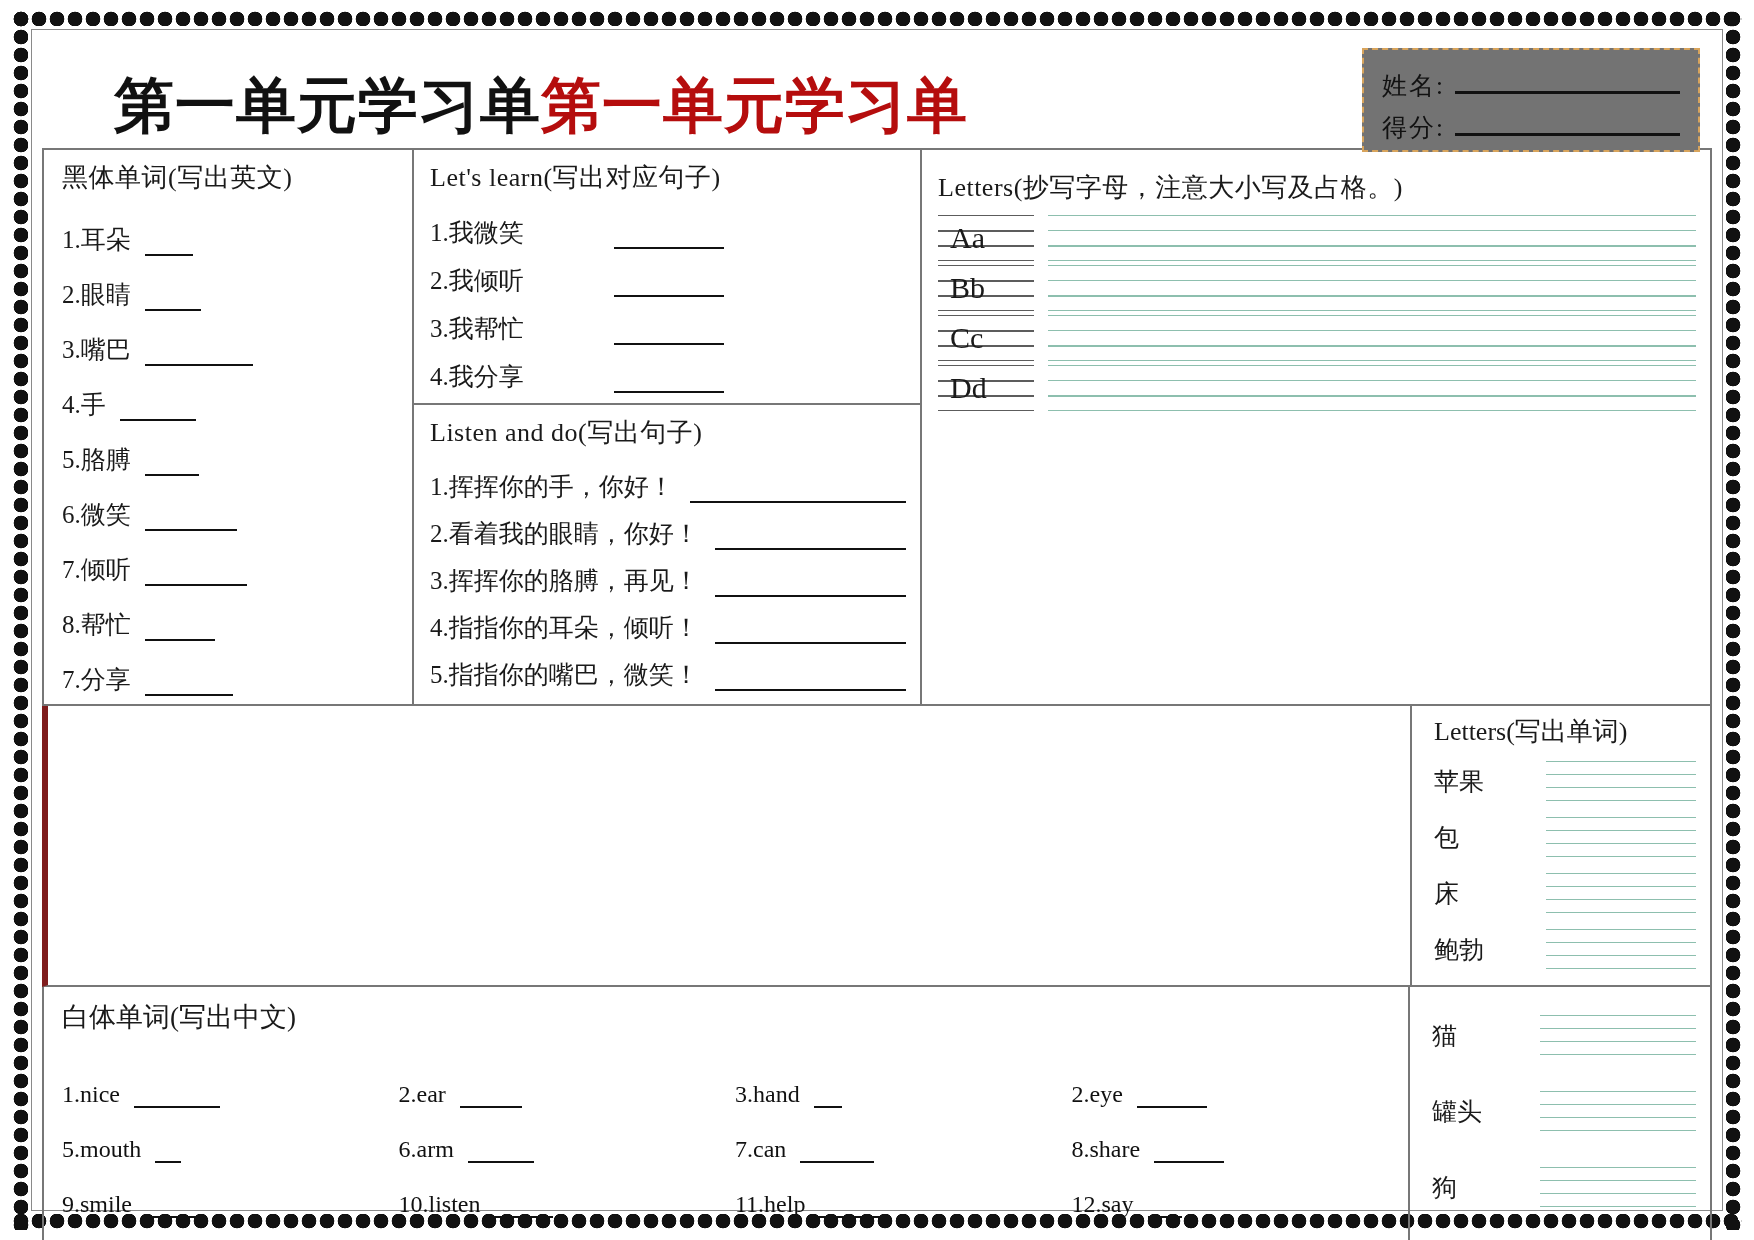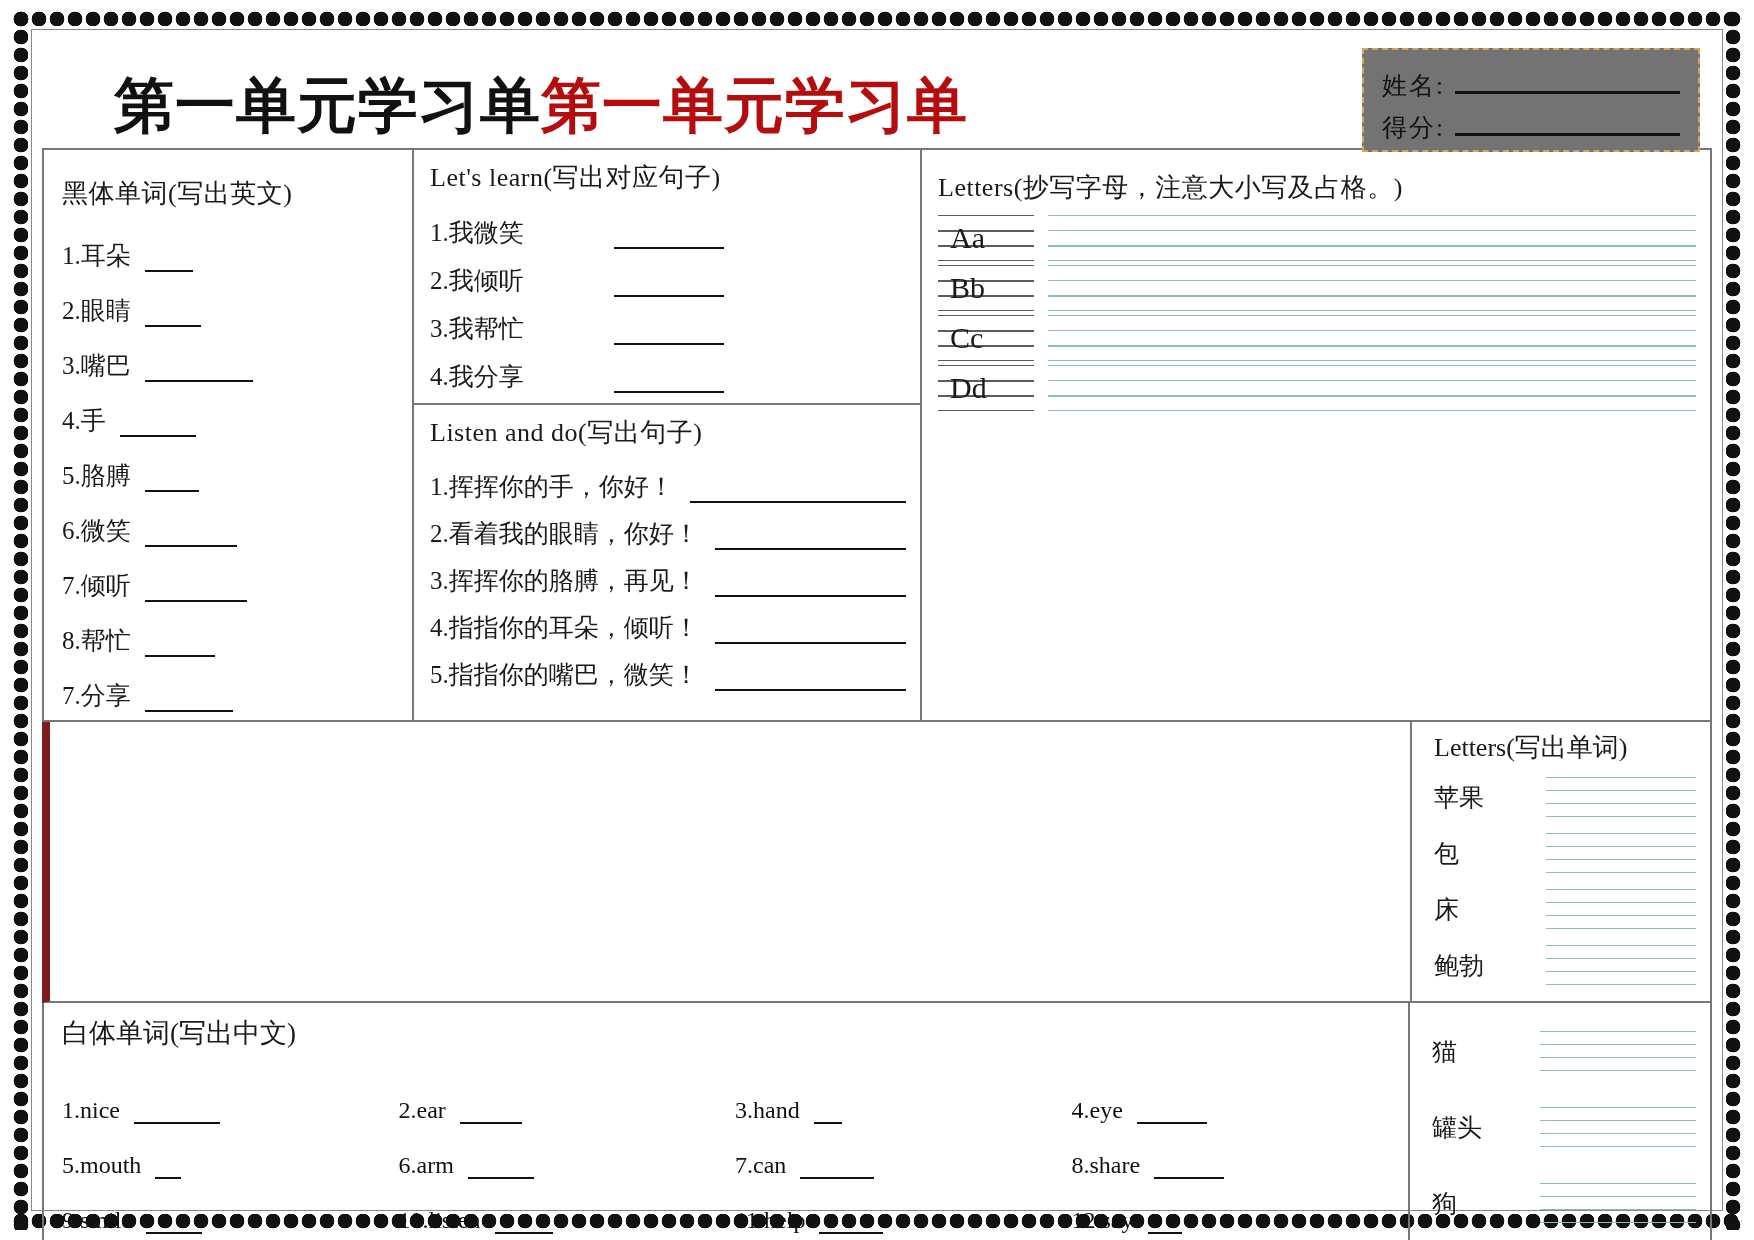--- a/index.html
+++ b/index.html
@@ -62,21 +62,21 @@
     font-size:25px; color:#111; white-space:nowrap;
     font-family:"Liberation Serif", serif;
     letter-spacing:2px;
   }
   .nb-line { flex:1; border-bottom:3px solid #111; margin:0 4px 8px 10px; }
 
   .row-top { display:flex; border:2px solid #777; }
 
   .col-hei {
     width:370px; border-right:2px solid #777;
-    padding:26px 0 8px 18px;
+    padding:10px 0 8px 18px;
   }
   .col-mid { flex:1; display:flex; flex-direction:column; }
   .col-right-letters { width:790px; border-left:2px solid #777; }
 
   .sec-title {
     font-size:26px; color:#1a1a1a; white-space:nowrap;
     font-family:"Liberation Serif", serif;
     letter-spacing:0.5px;
     margin-bottom:6px;
   }
@@ -117,21 +117,21 @@
   .lt-lines { flex:1; margin-left:14px; }
   .gstave {
     height:46px; margin-bottom:4px;
     background:repeating-linear-gradient(to bottom,
        #8dbfae 0px, #8dbfae 1.3px, transparent 1.3px, transparent 15.2px);
     background-size:100% 45.6px;
     border-bottom:1.3px solid #8dbfae;
   }
 
   
-  .row-mid { display:flex; border-left:8px solid #7f1d1d; border-right:2px solid #777; border-bottom:2px solid #777; }
+  .row-mid { display:flex; border-left:6px solid #7f1d1d; border-right:2px solid #777; border-bottom:2px solid #777; }
   .lw-panel { width:300px; border-left:2px solid #777; padding:8px 14px 8px 22px; }
   .lw-title { font-size:26px; color:#1a1a1a; white-space:nowrap; margin-bottom:4px; }
   .lw-item { display:flex; align-items:center; height:56px; }
   .lw-word { font-size:25px; color:#1a1a1a; width:112px; white-space:nowrap; }
   .lw-stave {
     flex:1; height:40px;
     background:repeating-linear-gradient(to bottom,
        #8dbfae 0px, #8dbfae 1.4px, transparent 1.4px, transparent 13px);
     background-size:100% 39px;
     border-bottom:1.4px solid #8dbfae;
@@ -342,21 +342,21 @@
             </div>
             <div class="bw-cell">
               <span class="bw-word">2.ear</span>
               <span class="bw-blank" style="width: 62px;"></span>
             </div>
             <div class="bw-cell">
               <span class="bw-word">3.hand</span>
               <span class="bw-blank" style="width: 28px;"></span>
             </div>
             <div class="bw-cell">
-              <span class="bw-word">4.eye</span>
+              <span class="bw-word">2.eye</span>
               <span class="bw-blank" style="width: 70px;"></span>
             </div>
             <div class="bw-cell">
               <span class="bw-word">5.mouth</span>
               <span class="bw-blank" style="width: 26px;"></span>
             </div>
             <div class="bw-cell">
               <span class="bw-word">6.arm</span>
               <span class="bw-blank" style="width: 66px;"></span>
             </div>

